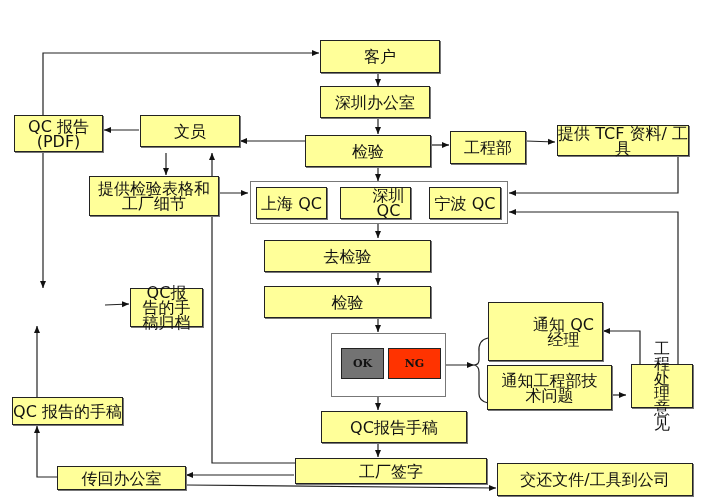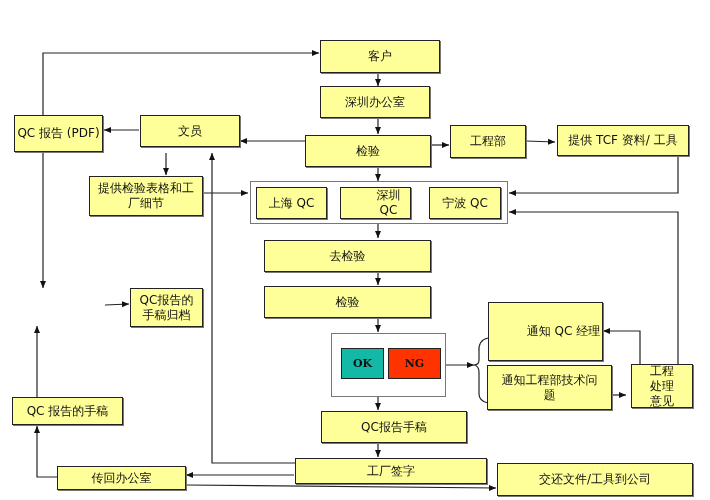--- a/index.html
+++ b/index.html
@@ -1,17 +1,17 @@
 <!DOCTYPE html>
 <html><head>
 <meta charset="utf-8">
 <style>
   html,body{margin:0;padding:0;background:#ffffff;}
   #canvas{position:relative;width:710px;height:500px;overflow:hidden;background:#fff;font-family:"DejaVu Sans","Liberation Sans",sans-serif;}
-  .box{position:absolute;background:#ffff99;border:1px solid #222;box-shadow:1px 1px 0 #777;display:flex;align-items:center;justify-content:center;text-align:center;font-size:12px;line-height:15px;color:#111;box-sizing:border-box;}
+  .box{position:absolute;background:#ffff99;border:1px solid #222;box-shadow:1px 1px 0 #777;display:flex;align-items:center;justify-content:center;text-align:center;font-size:16px;line-height:15px;color:#111;box-sizing:border-box;}
   .group{position:absolute;border:1px solid #777;background:#fff;box-sizing:border-box;}
   .status{position:absolute;display:flex;align-items:center;justify-content:center;font-size:11px;font-weight:bold;font-family:"DejaVu Serif","Liberation Serif",serif;border:1px solid #222;box-sizing:border-box;}
   svg{position:absolute;left:0;top:0;}
 </style>
 </head>
 <body>
 
 <div id="canvas">
 
   <svg width="710" height="500">
@@ -82,33 +82,33 @@
 
   <div class="box" style="left:320px;top:40px;width:120px;height:33px;">
       <span>客户</span>
     </div>
   <div class="box" style="left:320px;top:86px;width:110px;height:32px;">
       <span>深圳办公室</span>
     </div>
   <div class="box" style="left:305px;top:135px;width:126px;height:32px;">
       <span>检验</span>
     </div>
-  <div class="box" style="left:450px;top:125px;width:76px;height:33px;">
+  <div class="box" style="left:450px;top:131px;width:76px;height:33px;">
       <span>工程部</span>
     </div>
   <div class="box" style="left:557px;top:125px;width:132px;height:31px;">
       <span>提供 TCF 资料/ 工具</span>
     </div>
   <div class="box" style="left:140px;top:115px;width:100px;height:32px;">
       <span>文员</span>
     </div>
   <div class="box" style="left:14px;top:115px;width:89px;height:37px;">
       <span>QC 报告 (PDF)</span>
     </div>
-  <div class="box" style="left:89px;top:176px;width:114px;height:40px;padding:4px 6px;">
+  <div class="box" style="left:89px;top:176px;width:130px;height:40px;padding:4px 6px;">
       <span>提供检验表格和工厂细节</span>
     </div>
 
   <div class="group" style="left:250px;top:181px;width:258px;height:43px;"></div>
   <div class="box" style="left:256px;top:187px;width:71px;height:32px;">
       <span>上海 QC</span>
     </div>
   <div class="box" style="left:340px;top:187px;width:71px;height:32px;padding-left:26px;">
       <span>深圳 QC</span>
     </div>
@@ -117,21 +117,21 @@
     </div>
 
   <div class="box" style="left:264px;top:240px;width:167px;height:32px;">
       <span>去检验</span>
     </div>
   <div class="box" style="left:264px;top:286px;width:167px;height:32px;">
       <span>检验</span>
     </div>
 
   <div class="group" style="left:331px;top:333px;width:115px;height:64px;"></div>
-  <div class="status" style="left:341px;top:348px;width:43px;height:31px;background:#14b8a6;color:#111;text-align:center;">
+  <div class="status" style="left:341px;top:348px;width:43px;height:31px;background:#737373;color:#111;text-align:center;">
       <span>OK</span>
     </div>
   <div class="status" style="left:388px;top:348px;width:53px;height:31px;background:#ff3300;color:#111;">
       <span>NG</span>
     </div>
 
   <div class="box" style="left:488px;top:302px;width:115px;height:59px;padding-left:36px;">
       <span>通知 QC 经理</span>
     </div>
   <div class="box" style="left:487px;top:365px;width:125px;height:45px;padding:0 12px;">

